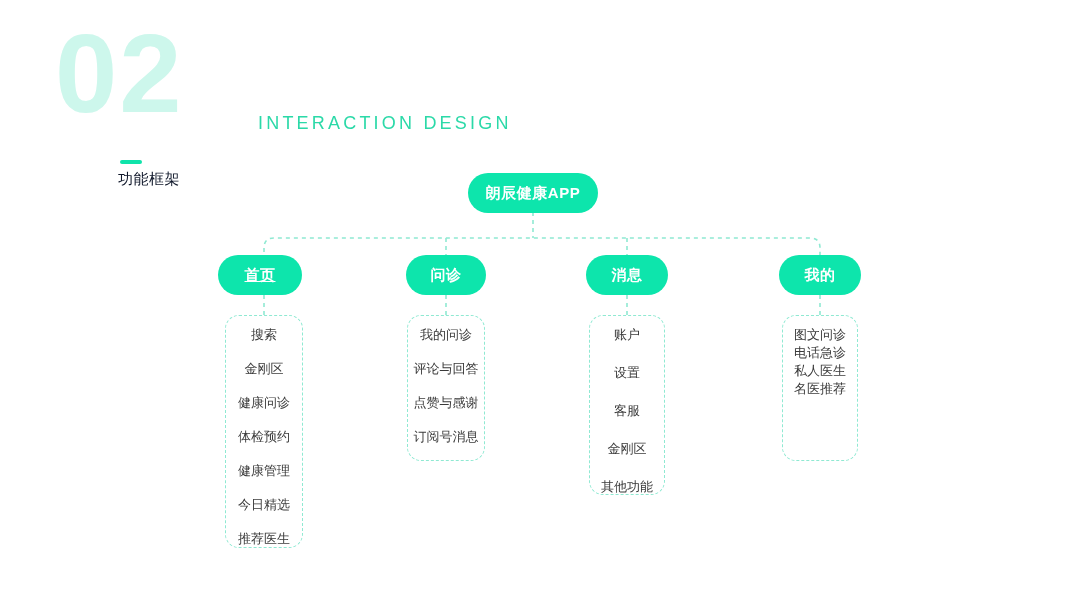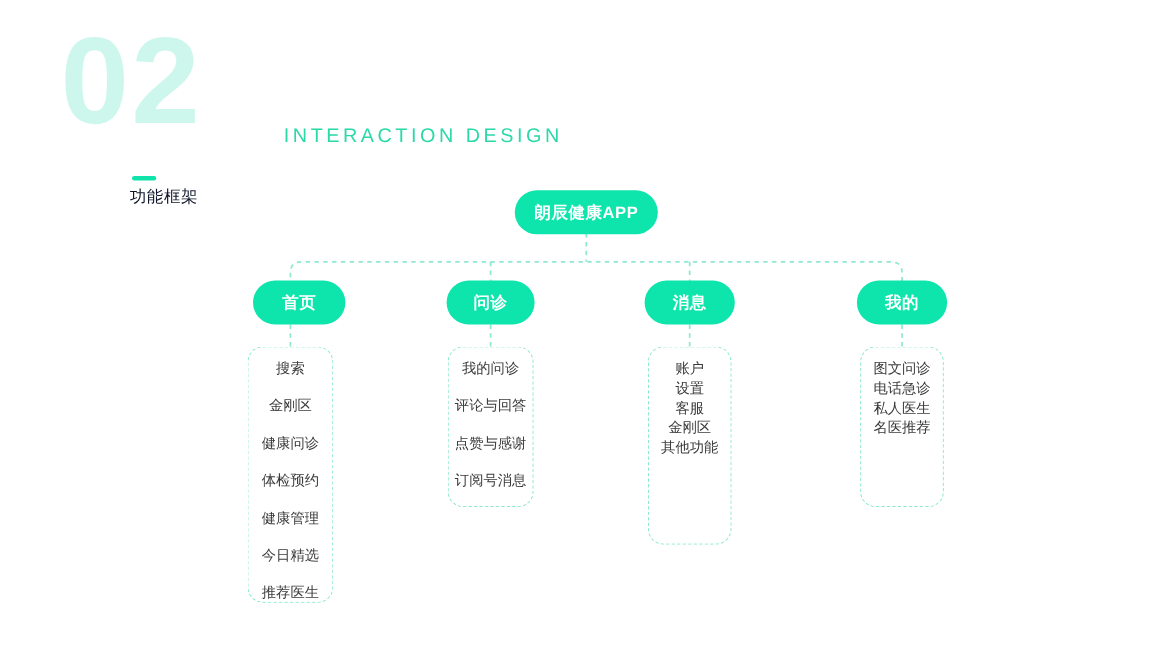--- a/index.html
+++ b/index.html
@@ -94,21 +94,21 @@
         <path d="M446,295 L446,315"></path>
         <path d="M627,295 L627,315"></path>
         <path d="M820,295 L820,315"></path>
       </g>
     </svg>
 
     <div class="pill root" style="left:468px; top:173px; width:130px; height:40px;">
       <span>朗辰健康APP</span>
     </div>
 
-    <div class="pill" style="left:230px; top:255px; width:84px; height:40px;">
+    <div class="pill" style="left:218px; top:255px; width:84px; height:40px;text-decoration:underline;">
       <span>首页</span>
     </div>
     <div class="pill" style="left:406px; top:255px; width:80px; height:40px;">
       <span>问诊</span>
     </div>
     <div class="pill" style="left:586px; top:255px; width:82px; height:40px;">
       <span>消息</span>
     </div>
     <div class="pill" style="left:779px; top:255px; width:82px; height:40px;">
       <span>我的</span>
@@ -124,21 +124,21 @@
       <div class="item">推荐医生</div>
     </div>
 
     <div class="group" style="left:407px; top:315px; width:78px; height:146px; gap:21px;">
       <div class="item">我的问诊</div>
       <div class="item">评论与回答</div>
       <div class="item">点赞与感谢</div>
       <div class="item">订阅号消息</div>
     </div>
 
-    <div class="group" style="left:589px; top:315px; width:76px; height:180px; gap:5px;">
+    <div class="group" style="left:589px; top:315px; width:76px; height:180px; gap:25px;">
       <div class="item">账户</div>
       <div class="item">设置</div>
       <div class="item">客服</div>
       <div class="item">金刚区</div>
       <div class="item">其他功能</div>
     </div>
 
     <div class="group" style="left:782px; top:315px; width:76px; height:146px; gap:5px;">
       <div class="item">图文问诊</div>
       <div class="item">电话急诊</div>

